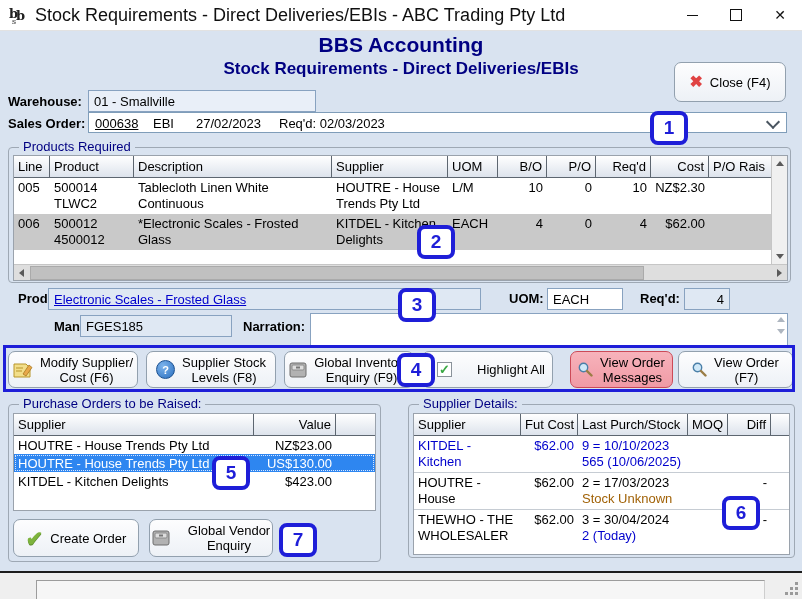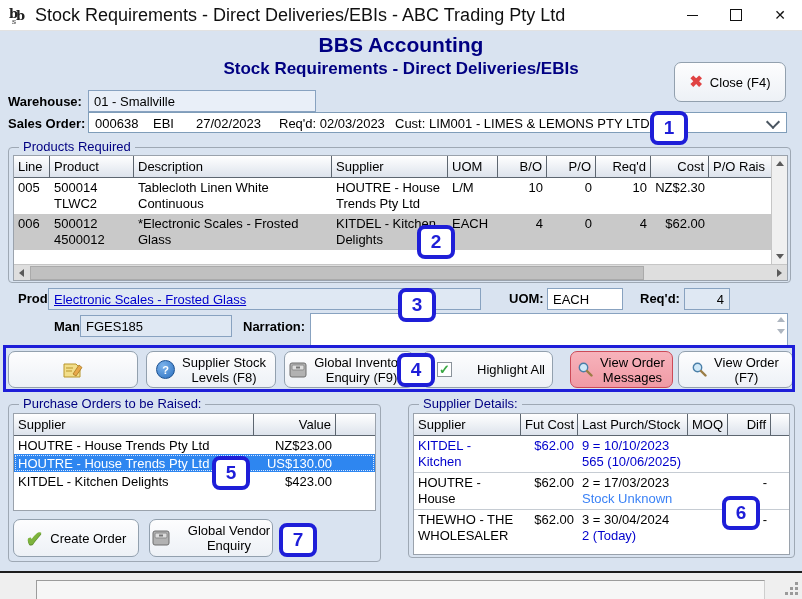--- a/index.html
+++ b/index.html
@@ -44,21 +44,21 @@
   
   .tbl{position:absolute;background:#fff;border:1px solid #9aa2ac;box-sizing:border-box;overflow:hidden;}
   .grid{display:grid;}
   .th{background:linear-gradient(#ffffff,#dde3ec);border-right:1px solid #5d6670;border-bottom:1px solid #5d6670;padding:3px 4px;box-sizing:border-box;font-size:13px;overflow:hidden;white-space:nowrap;}
   .td{padding:2px 4px;box-sizing:border-box;line-height:16px;font-size:13px;overflow:hidden;}
   .r{text-align:right;}
   .c{text-align:center;}
   .row-gray{background:#c9c9c9;}
   .row-sel{background:#2e86f0;color:#fff;outline:1px dotted #d7e6ff;outline-offset:-2px;}
   .blue{color:#0000cc;}
-  .red{color:#3b82f6;}
+  .red{color:#a16207;}
   .hr-row{border-bottom:1px solid #c6ccd3;}
   
   .sb{background:#f0f0f0;position:absolute;box-sizing:border-box;}
   .sb-v{border-left:1px solid #c6c6c6;}
   .sb-h{border-top:1px solid #c6c6c6;background:#dedede;}
   .sb-arrow{position:absolute;width:0;height:0;}
   .tri-up{border-left:4px solid transparent;border-right:4px solid transparent;border-bottom:5px solid #5a5a5a;}
   .tri-down{border-left:4px solid transparent;border-right:4px solid transparent;border-top:5px solid #5a5a5a;}
   .tri-left{border-top:4px solid transparent;border-bottom:4px solid transparent;border-right:5px solid #5a5a5a;}
   .tri-right{border-top:4px solid transparent;border-bottom:4px solid transparent;border-left:5px solid #5a5a5a;}
@@ -119,25 +119,24 @@
     <span class="lbl">Close (F4)</span>
   </div>
 
   <div class="abs bold" style="left:8px;top:94px;">Warehouse:</div>
   <div class="field abs" style="left:88px;top:90px;width:228px;height:22px;">
     <span>01 - Smallville</span>
   </div>
 
   <div class="abs bold" style="left:8px;top:116px;">Sales Order:</div>
   <div class="combo abs" style="left:88px;top:112px;width:699px;height:21px;">
-    <span class="abs" style="left:6px;top:3px;">000638</span>
+    <span class="abs" style="left:6px;top:3px;text-decoration:underline;">000638</span>
     <span class="abs" style="left:64px;top:3px;">EBI</span>
     <span class="abs" style="left:107px;top:3px;">27/02/2023</span>
     <span class="abs" style="left:190px;top:3px;">Req'd: 02/03/2023</span>
-    <span class="abs" style="left:306px;top:3px;">Cust: LIM001 - LIMES &amp; LEMONS PTY LTD</span>
     <span class="chev abs" style="right:8px;top:4px;"></span>
   </div>
 
   <div class="grp" style="left:8px;top:147px;width:783px;height:136px;">
     <div class="legend">Products Required</div>
 
     <div class="tbl" style="left:4px;top:7px;width:775px;height:126px;">
 
       <div class="grid" style="grid-template-columns:36px 84px 198px 116px 50px 49px 49px 55px 58px 64px;">
         <div class="th">Line</div>
@@ -223,20 +222,22 @@
   </div>
 
   <div class="toolbar-outline"></div>
 
   <div class="btn abs" style="left:8px;top:351px;width:130px;height:37px;">
     <svg width="20" height="17" viewBox="0 0 20 17">
       <path d="M1 3 L13 3 L17 7 L17 16 L1 16 Z" fill="#f2de8a" stroke="#b8952a"></path>
       <path d="M3 7 L10 7 M3 10 L9 10" stroke="#b8952a" stroke-width="1"></path>
       <path d="M10 13 L16 4 L19 6.5 L13 15 Z" fill="#e8a84b" stroke="#a87820" stroke-width="0.8"></path>
     </svg>
+    <span class="lbl">Modify Supplier/
+Cost (F6)</span>
   </div>
   <div class="btn abs" style="left:146px;top:351px;width:130px;height:37px;">
     <span class="icon-q">?</span>
     <span class="lbl">Supplier Stock
 Levels (F8)</span>
   </div>
   <div class="btn abs" style="left:284px;top:351px;width:130px;height:37px;">
     <svg width="18" height="16" viewBox="0 0 18 16">
       <rect x="1" y="1" width="16" height="14" rx="2" fill="#b2b2b2" stroke="#6e6e6e"></rect>
       <rect x="3" y="3" width="12" height="5" rx="1" fill="#dddddd" stroke="#8a8a8a"></rect>

